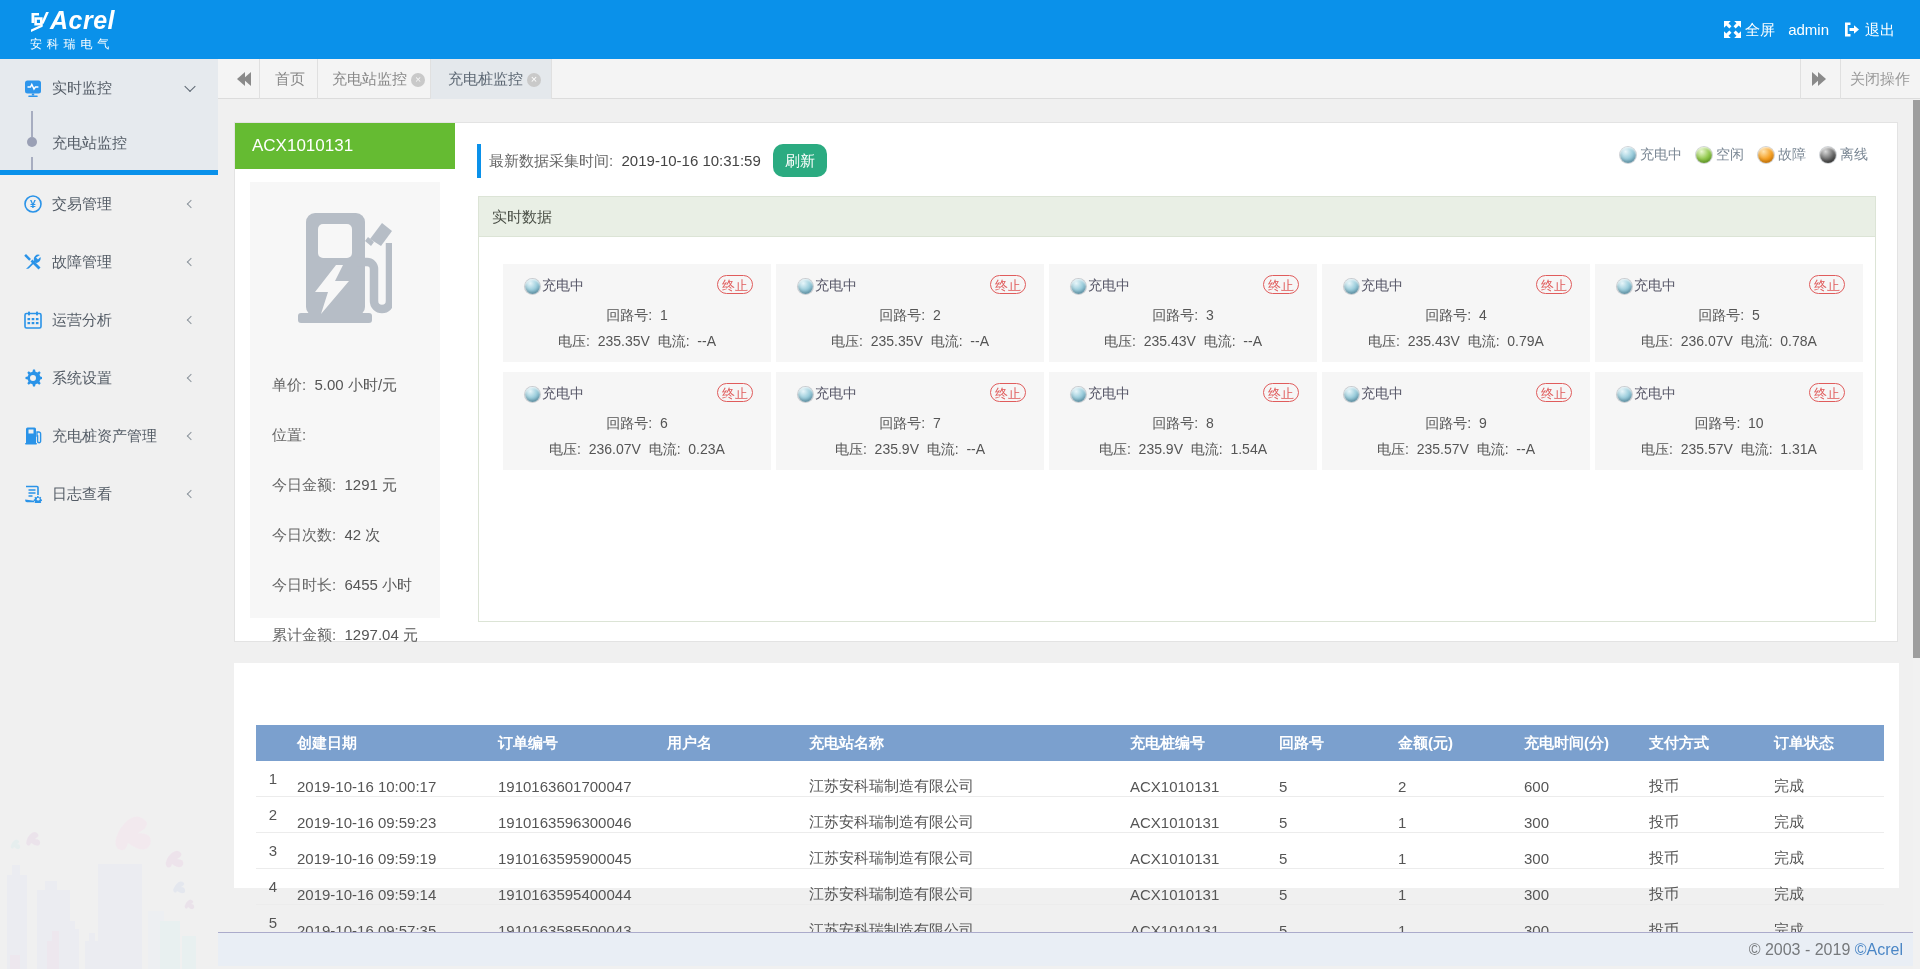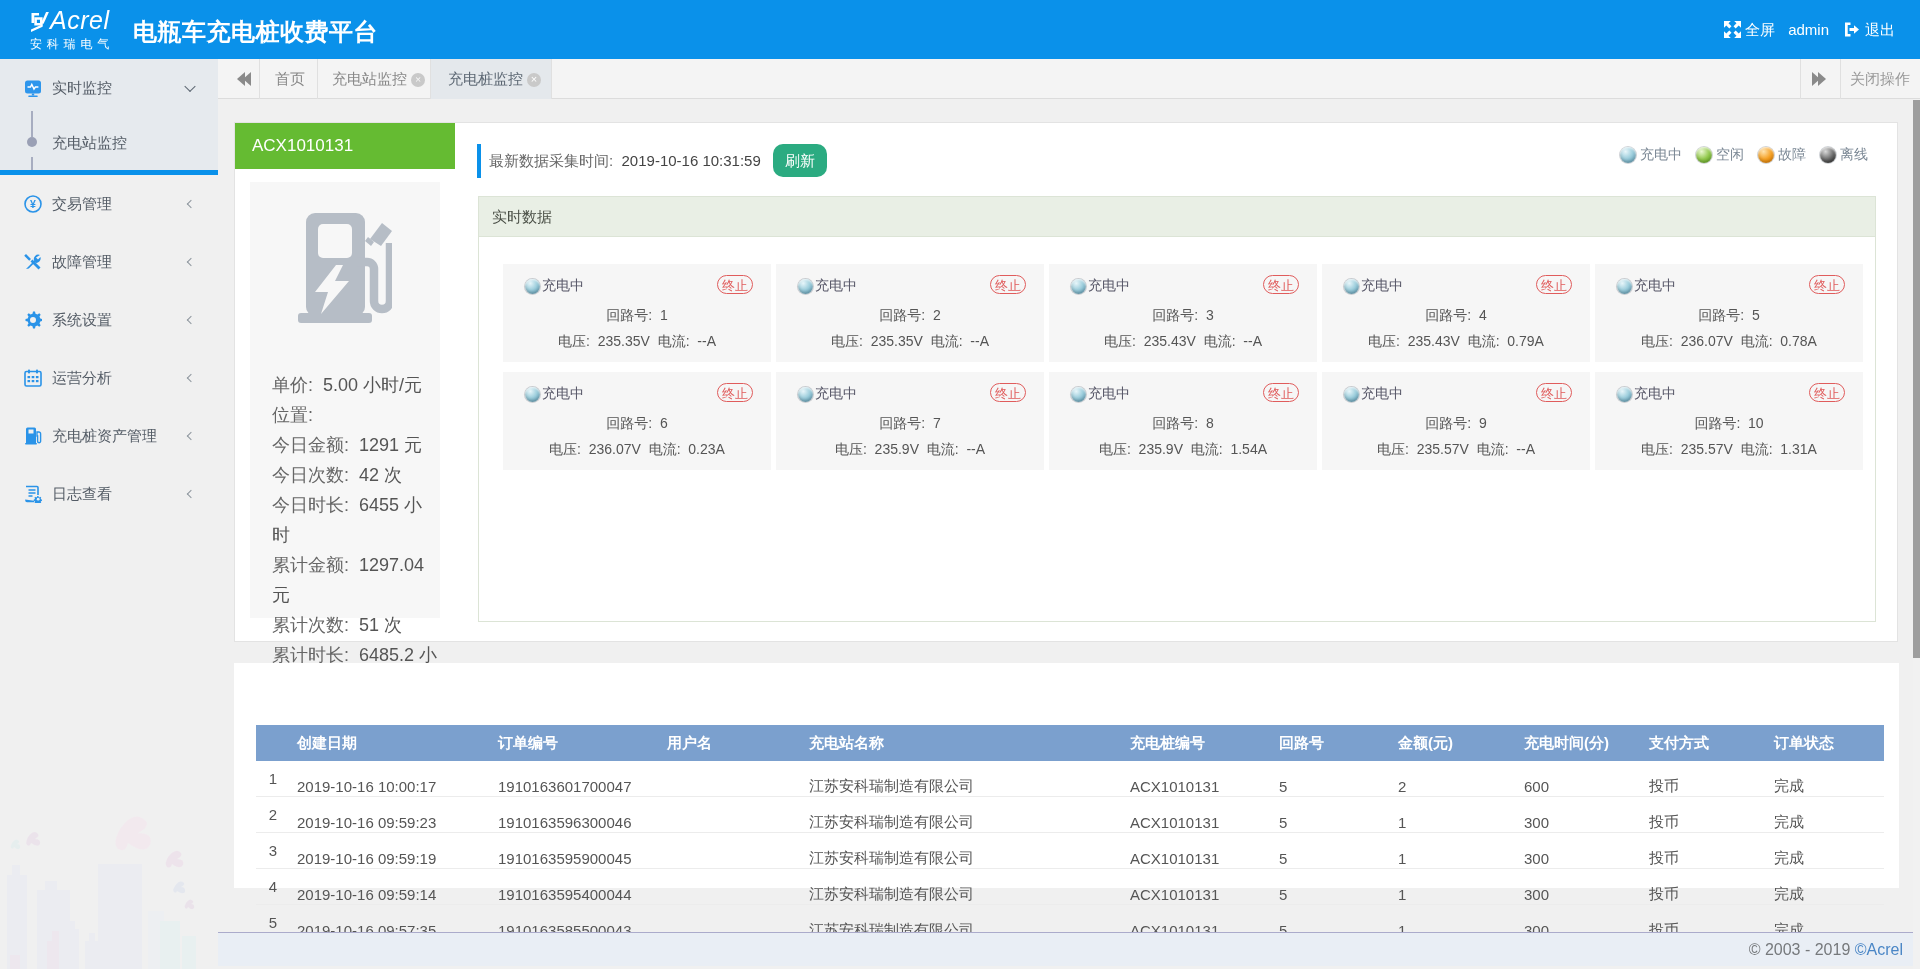--- a/index.html
+++ b/index.html
@@ -2,21 +2,21 @@
 <html><head>
 <meta charset="utf-8">
 <title>电瓶车充电桩收费平台</title>
 <style>
 * { margin:0; padding:0; box-sizing:border-box; }
 html,body { width:1920px; height:969px; overflow:hidden; font-family:"Liberation Sans", sans-serif; background:#f0f0f0; }
 
 
 #hdr { position:absolute; left:0; top:0; width:1920px; height:59px; background:#0a91ea; }
 #logo { position:absolute; left:30px; top:7px; color:#fff; }
-#logo .en { font-style:italic; font-weight:normal; font-size:25px; letter-spacing:0.5px; line-height:27px; }
+#logo .en { font-style:italic; font-weight:bold; font-size:25px; letter-spacing:0.5px; line-height:27px; }
 #logo .cn { font-size:12px; letter-spacing:4.8px; margin-top:2px; }
 #hdr .title { position:absolute; left:133px; top:16px; color:#fff; font-size:24px; font-weight:bold; letter-spacing:0.5px; }
 #hdr .right { position:absolute; right:25px; top:0; width:170px; height:72px; color:#fff; }
 
 
 #sidebar { position:absolute; left:0; top:59px; width:218px; height:910px; background:#f0f0f0; }
 #sb-group1 { position:absolute; left:0; top:0; width:218px; height:111px; background:#e6eaee; }
 #sb-blue { position:absolute; left:0; top:111px; width:218px; height:5px; background:#0a91ea; }
 .sb-item { position:relative; height:58px; display:flex; align-items:center; }
 .sb-item .ic { position:absolute; left:24px; width:18px; height:18px; }
@@ -26,21 +26,21 @@
 
 
 #tabbar { position:absolute; left:218px; top:59px; width:1702px; height:40px; background:#f4f4f4; border-bottom:1px solid #dcdcdc; }
 .tab { position:absolute; top:0; height:40px; line-height:40px; font-size:15px; color:#888; border-right:1px solid #e0e0e0; text-align:left; }
 .xcirc { display:inline-block; width:14px; height:14px; background:#c9c9c9; border-radius:50%; color:#fff; font-size:11px; line-height:13px; text-align:center; vertical-align:1px; margin-left:4px; }
 
 
 .panel { position:absolute; background:#fff; border:1px solid #e3e3e3; }
 #lp-head { position:absolute; left:0; top:0; width:220px; height:46px; background:#65bb32; color:#fff; font-size:17px; line-height:46px; padding-left:17px; }
 #lp-box { position:absolute; left:15px; top:59px; width:190px; height:436px; background:#f7f7f7; }
-.stat { font-size:18px; color:#666; line-height:30px; padding-left:22px; }
+.stat { font-size:15px; color:#666; line-height:30px; padding-left:22px;margin-top:20px; }
 .stat b { font-weight:normal; color:#555; padding-left:0; }
 
 
 #rbar { position:absolute; left:21px; top:21px; width:4px; height:34px; background:#0a91ea; }
 #rtime { position:absolute; left:33px; top:21px; height:34px; line-height:34px; font-size:15px; color:#666; }
 #rtime b { font-weight:normal; font-size:15px; color:#444; }
 #refresh { position:absolute; left:317px; top:21px; width:54px; height:33px; background:#2bab81; color:#fff; font-size:15px; text-align:center; line-height:33px; border-radius:10px; }
 #legend { position:absolute; right:29px; top:15px; height:34px; display:flex; align-items:center; font-size:14px; color:#7a8794; }
 .ball { width:16px; height:16px; border-radius:50%; margin-right:4px; box-shadow:inset 0 -2px 3px rgba(0,0,0,0.18), inset 0 1px 2px rgba(255,255,255,0.8), 0 0 0 1px rgba(120,130,140,0.35); }
 .b-blue { background:radial-gradient(circle at 35% 28%, #e8f6fa, #9fcfdd 45%, #6ba8bf 80%, #58919f); }
@@ -83,21 +83,20 @@
     <div class="en"><svg width="19" height="20" viewBox="0 0 19 20" style="vertical-align:-3px;margin-right:1px">
           <g fill="#fff">
             <path d="M1.5 1 H9 V3.5 H4.3 V11 H1.5 Z"></path>
             <path d="M4.3 5.2 H12.6 V13.5 H4.3 Z M6.9 7.8 V10.9 H10 V7.8 Z" fill-rule="evenodd"></path>
             <path d="M18.9 0 L13.6 11.7 H10.8 L16.1 0 Z"></path>
             <path d="M1 20 L12.6 14.8 V12.2 L1 17.4 Z"></path>
           </g>
         </svg>Acrel</div>
     <div class="cn">安科瑞电气</div>
   </div>
-  <div class="title">电瓶车充电桩收费平台</div>
   <div class="right">
     <svg width="19" height="19" viewBox="0 0 19 19" style="position:absolute;right:153px;top:20px">
         <g fill="#fff">
           <path d="M1 1 h6.8 l-2.3 2.3 3 3 -2.2 2.2 -3 -3 L1 7.8z"></path>
           <path d="M18 1 v6.8 l-2.3 -2.3 -3 3 -2.2 -2.2 3 -3 L11.2 1z"></path>
           <path d="M1 18 v-6.8 l2.3 2.3 3 -3 2.2 2.2 -3 3 L7.8 18z"></path>
           <path d="M18 18 h-6.8 l2.3 -2.3 -3 -3 2.2 -2.2 3 3 L18 11.2z"></path>
         </g>
       </svg>
     <span style="position:absolute;right:120px;top:0;line-height:59px;font-size:15px">全屏</span>
@@ -146,40 +145,40 @@
           <g fill="#2a93e8">
             <path d="M2 1 l5 5 -1.8 1.8 -5 -5 z M6.5 8.5 l8 8 2 -2 -8 -8 z"></path>
             <path d="M16 2 a4.4 4.4 0 0 0 -5.8 5.8 L2 16 l2.8 -0.4 6 -6 a4.4 4.4 0 0 0 5.6 -5.6 l-2.4 2.4 -2 -2z"></path>
           </g>
         </svg>
       <span class="tx">故障管理</span>
         <span class="chev-l"></span>
     </div>
     <div class="sb-item">
       <svg class="ic" viewBox="0 0 18 18">
-          <path fill="#2a93e8" d="M9 0.5 l2 0 .5 2.2 1.9 .8 1.9-1.2 1.4 1.4 -1.2 1.9 .8 1.9 2.2 .5 0 2 -2.2 .5 -.8 1.9 1.2 1.9 -1.4 1.4 -1.9 -1.2 -1.9 .8 -.5 2.2 -2 0 -.5 -2.2 -1.9 -.8 -1.9 1.2 -1.4 -1.4 1.2 -1.9 -.8 -1.9 -2.2 -.5 0 -2 2.2 -.5 .8 -1.9 -1.2 -1.9 1.4 -1.4 1.9 1.2 1.9 -.8z M9 6 a3 3 0 1 0 0 6 a3 3 0 0 0 0 -6z" fill-rule="evenodd"></path>
-        </svg>
-      <span class="tx">系统设置</span>
-        <span class="chev-l"></span>
-    </div>
-    <div class="sb-item">
-      <svg class="ic" viewBox="0 0 18 18">
           <g fill="#2a93e8">
             <rect x="1" y="2.5" width="16" height="14.5" rx="1.5" fill="none" stroke="#2a93e8" stroke-width="1.6"></rect>
             <rect x="4" y="0.5" width="2" height="4" rx="0.8"></rect>
             <rect x="12" y="0.5" width="2" height="4" rx="0.8"></rect>
             <rect x="3.5" y="7" width="2.6" height="2.2"></rect>
             <rect x="7.7" y="7" width="2.6" height="2.2"></rect>
             <rect x="11.9" y="7" width="2.6" height="2.2"></rect>
             <rect x="3.5" y="11" width="2.6" height="2.2"></rect>
             <rect x="7.7" y="11" width="2.6" height="2.2"></rect>
             <rect x="11.9" y="11" width="2.6" height="2.2"></rect>
           </g>
         </svg>
       <span class="tx">运营分析</span>
+        <span class="chev-l"></span>
+    </div>
+    <div class="sb-item">
+      <svg class="ic" viewBox="0 0 18 18">
+          <path fill="#2a93e8" d="M9 0.5 l2 0 .5 2.2 1.9 .8 1.9-1.2 1.4 1.4 -1.2 1.9 .8 1.9 2.2 .5 0 2 -2.2 .5 -.8 1.9 1.2 1.9 -1.4 1.4 -1.9 -1.2 -1.9 .8 -.5 2.2 -2 0 -.5 -2.2 -1.9 -.8 -1.9 1.2 -1.4 -1.4 1.2 -1.9 -.8 -1.9 -2.2 -.5 0 -2 2.2 -.5 .8 -1.9 -1.2 -1.9 1.4 -1.4 1.9 1.2 1.9 -.8z M9 6 a3 3 0 1 0 0 6 a3 3 0 0 0 0 -6z" fill-rule="evenodd"></path>
+        </svg>
+      <span class="tx">系统设置</span>
         <span class="chev-l"></span>
     </div>
     <div class="sb-item">
       <svg class="ic" viewBox="0 0 18 18">
           <g fill="#2a93e8">
             <path d="M2 2 a1.5 1.5 0 0 1 1.5 -1.5 h7 A1.5 1.5 0 0 1 12 2 v14 h-10z M4.5 2.5 v4 h5 v-4z M6 9 l3 0 -1.5 2.5 2 0 -3.5 4.5 1 -3.5 -2 0z"></path>
             <path d="M13 5 h1.8 a1.8 1.8 0 0 1 1.8 1.8 v7.4 a1.5 1.5 0 0 1 -3 0 v-5.2 h-0.6z" fill="none" stroke="#2a93e8" stroke-width="1.4"></path>
             <rect x="1" y="16" width="12" height="1.6" rx="0.8"></rect>
           </g>
         </svg>

